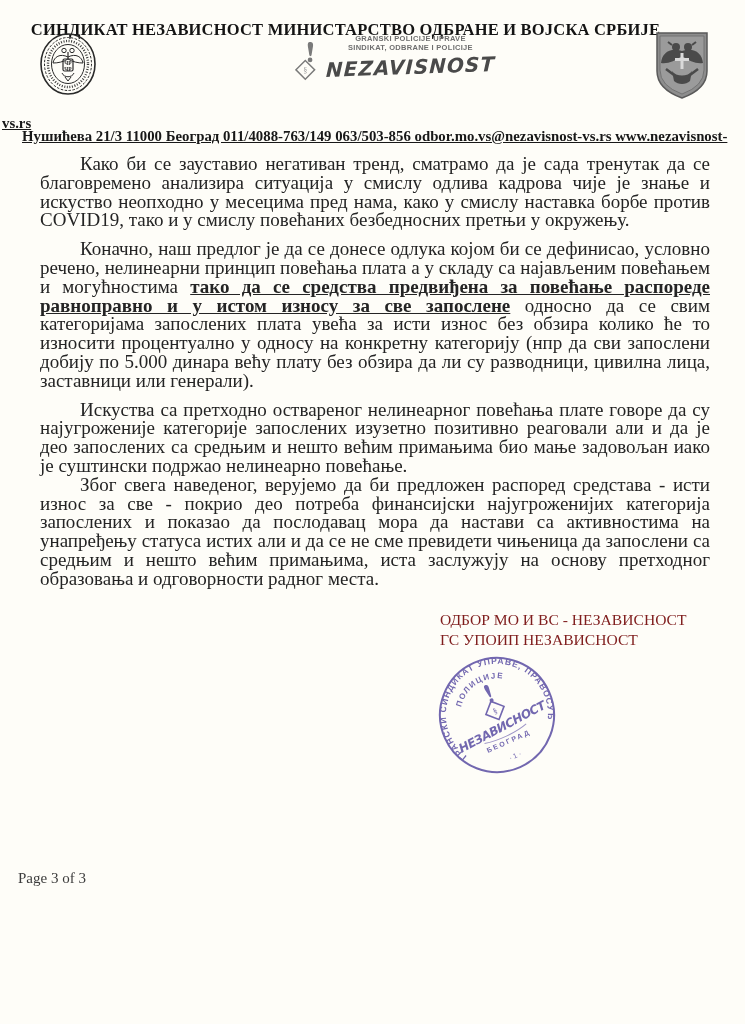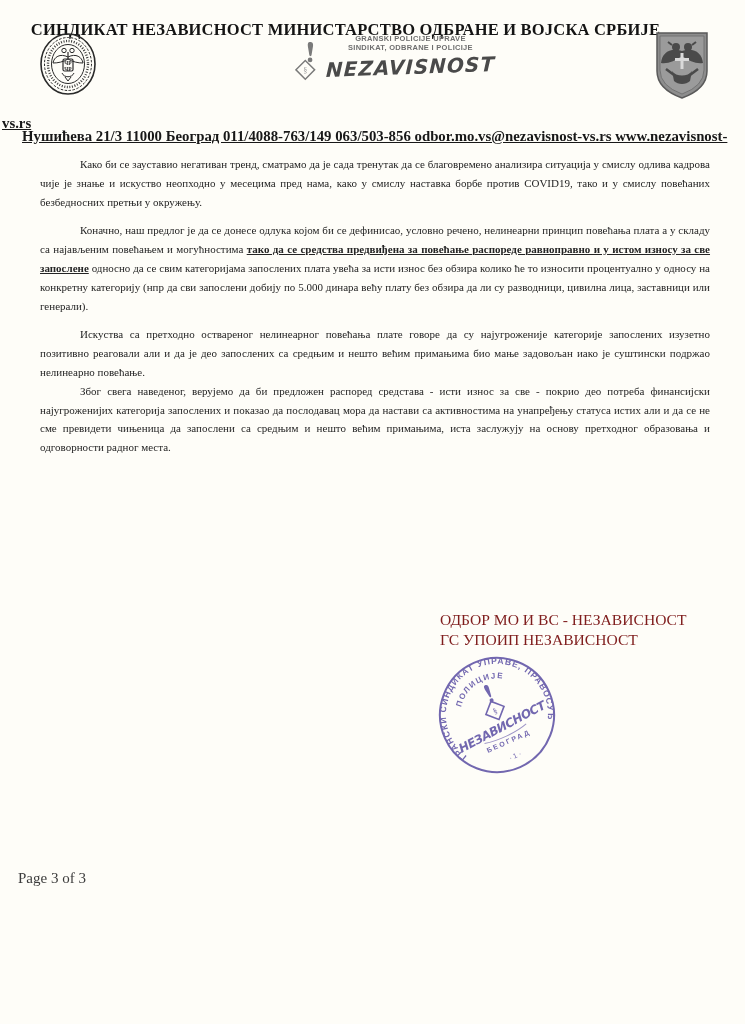--- a/index.html
+++ b/index.html
@@ -45,21 +45,21 @@
     text-decoration:underline;white-space:nowrap;overflow:hidden;margin-top:36px;
   }
   .contact-line2{
     position:absolute;left:2px;top:115px;
     font-weight:bold;font-size:14.8px;color:#181818;
     text-decoration:underline;
   }
   
   .body-text{
     position:absolute;left:40px;top:155px;width:670px;
-    font-size:11px;line-height:18.8px;color:#242424;
+    font-size:19px;line-height:18.8px;color:#242424;
     text-align:justify;
   }
   .body-text p{margin:0;text-indent:40px;}
   .body-text p.gap{margin-top:10px;}
   .bu{font-weight:bold;text-decoration:underline;}
   .closing{
     position:absolute;left:40px;top:578px;
     font-size:15.4px;line-height:20px;color:#242424;
   }
   

